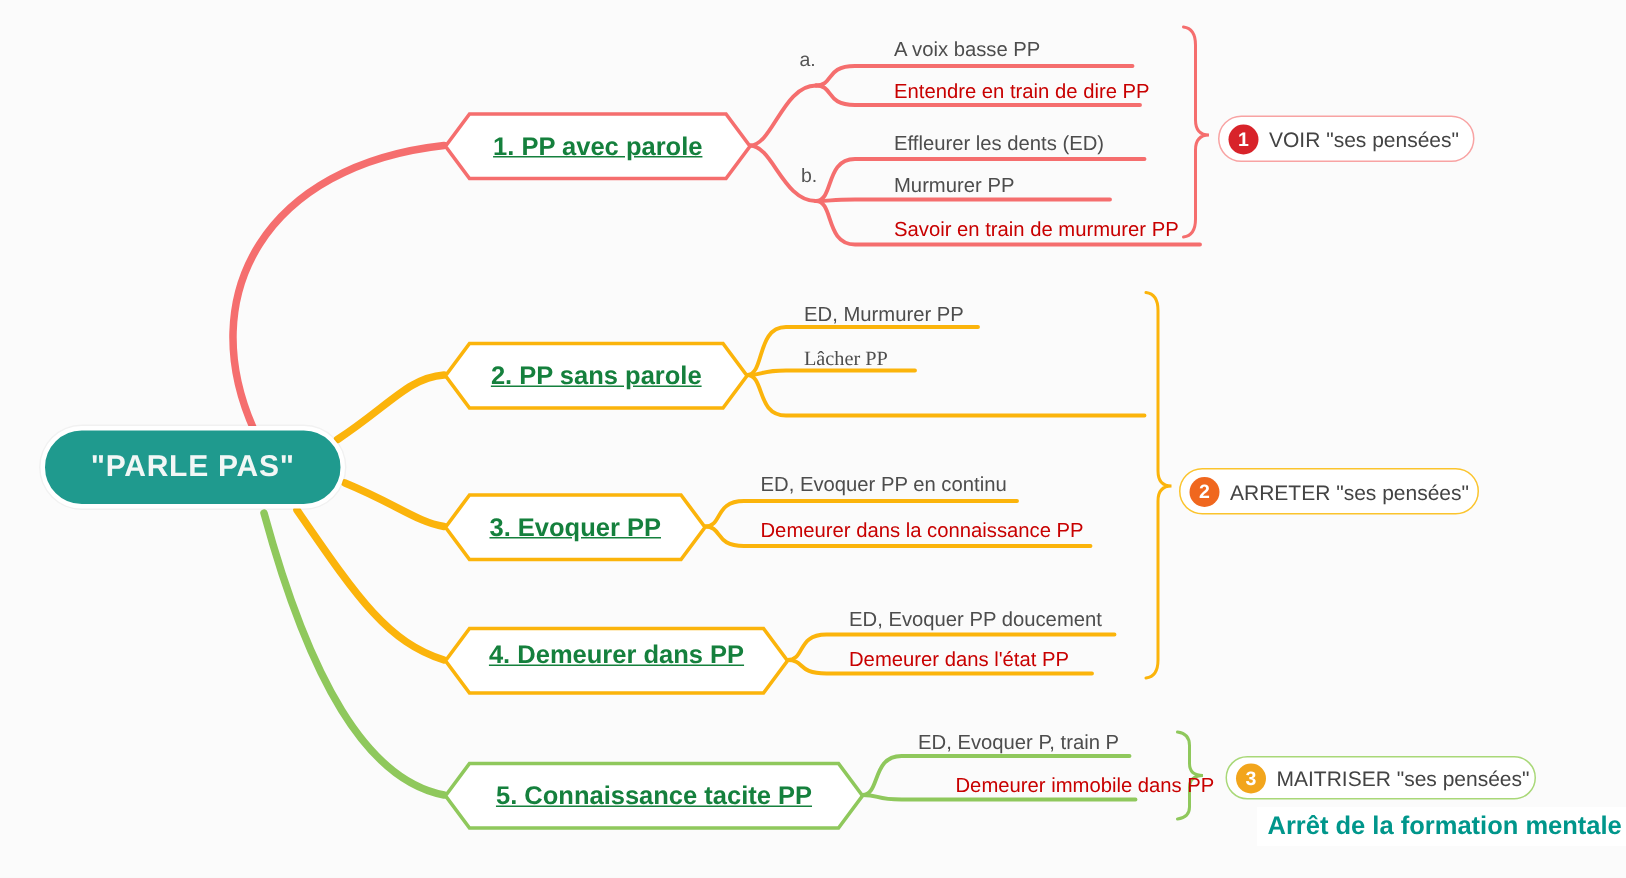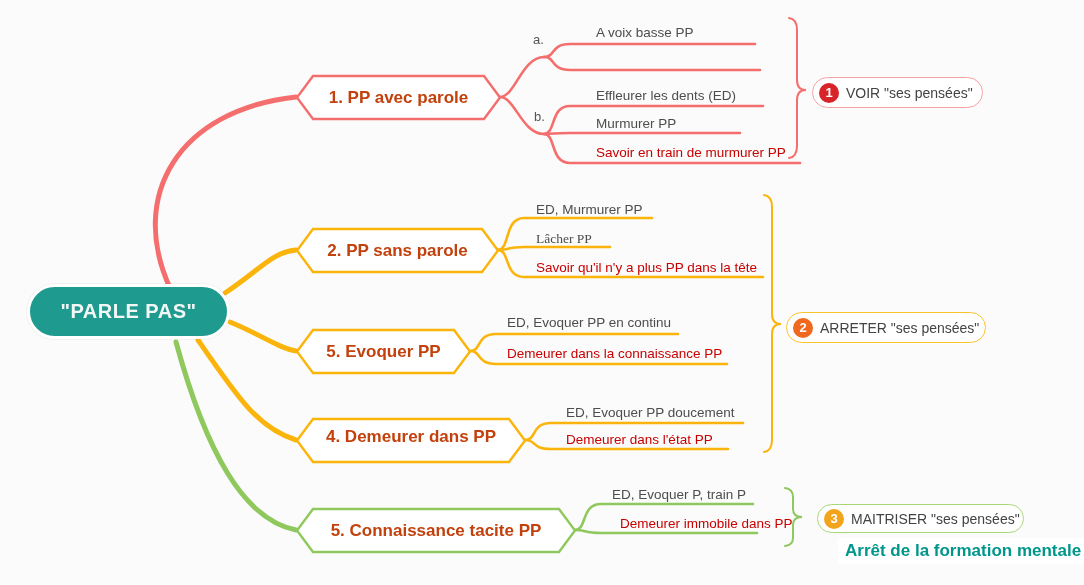--- a/index.html
+++ b/index.html
@@ -12,21 +12,21 @@
   .abs{position:absolute;}
   .root-node{
     left:27px;top:284px;width:203px;height:55px;box-sizing:border-box;
     background:#1f9a8e;border:3px solid #ffffff;border-radius:28px;
     display:flex;align-items:center;justify-content:center;
     color:#f2f7f6;font-size:20px;font-weight:bold;letter-spacing:.5px;
     box-shadow:0 0 0 1px rgba(0,0,0,0.04);
   }
   .topic{
     display:flex;align-items:center;justify-content:center;
-    font-size:17px;font-weight:bold;color:#c2410c;white-space:nowrap;
+    font-size:17px;font-weight:bold;color:#15803d;white-space:nowrap;text-decoration:underline;
   }
   .leaf{font-size:13.5px;color:#4d4d4d;white-space:nowrap;line-height:15px;}
   .leaf.em{color:#c80000;}
   .grp{font-size:13px;color:#555;line-height:14px;}
   .pill{
     box-sizing:border-box;background:#fff;border-radius:16px;
     display:flex;align-items:center;padding:0 10px 0 6px;white-space:nowrap;
     font-size:14px;color:#434343;
   }
   .pill .badge{
@@ -104,44 +104,44 @@
       <path stroke="#f56e6e" stroke-width="2" d="M 789,18 Q 797,19 797,30 L 797,80 Q 797,90 806,90 Q 797,90 797,100 L 797,146 Q 797,157 789,158"></path>
       <path stroke="#fbb40b" stroke-width="2" d="M 764,195 Q 772,196 772,207 L 772,314 Q 772,324 781,324 Q 772,324 772,334 L 772,440 Q 772,451 764,452"></path>
       <path stroke="#8fc85c" stroke-width="2" d="M 785,488 Q 793,489 793,497 L 793,509 Q 793,517 802,517 Q 793,517 793,525 L 793,538 Q 793,545 785,546"></path>
     </g>
   </svg>
 
   <div class="abs root-node">"PARLE PAS"</div>
 
   <div class="abs topic" style="left:297px;top:76px;width:203px;height:43px;">1. PP avec parole</div>
   <div class="abs topic" style="left:297px;top:229px;width:201px;height:43px;">2. PP sans parole</div>
-  <div class="abs topic" style="left:297px;top:330px;width:173px;height:43px;">5. Evoquer PP</div>
+  <div class="abs topic" style="left:297px;top:330px;width:173px;height:43px;">3. Evoquer PP</div>
   <div class="abs topic" style="left:297px;top:419px;width:228px;height:36px;">4. Demeurer dans PP</div>
   <div class="abs topic" style="left:297px;top:509px;width:278px;height:43px;">5. Connaissance tacite PP</div>
 
   <div class="abs grp" style="left:533px;top:33px;">a.</div>
   <div class="abs grp" style="left:534px;top:110px;">b.</div>
 
   <div class="abs leaf" style="left:596px;top:25px;">A voix basse PP</div>
+  <div class="abs leaf em" style="left:596px;top:53px;">Entendre en train de dire PP</div>
   <div class="abs leaf" style="left:596px;top:88px;">Effleurer les dents (ED)</div>
   <div class="abs leaf" style="left:596px;top:116px;">Murmurer PP</div>
   <div class="abs leaf em" style="left:596px;top:145px;">Savoir en train de murmurer PP</div>
 
   <div class="abs leaf" style="left:536px;top:202px;">ED, Murmurer PP</div>
   <div class="abs leaf" style="left:536px;top:231px;font-family:Liberation Serif, serif;">Lâcher PP</div>
-  <div class="abs leaf em" style="left:536px;top:260px;">Savoir qu'il n'y a plus PP dans la tête</div>
 
   <div class="abs leaf" style="left:507px;top:315px;">ED, Evoquer PP en continu</div>
   <div class="abs leaf em" style="left:507px;top:346px;">Demeurer dans la connaissance PP</div>
 
   <div class="abs leaf" style="left:566px;top:405px;">ED, Evoquer PP doucement</div>
   <div class="abs leaf em" style="left:566px;top:432px;">Demeurer dans l'état PP</div>
 
   <div class="abs leaf" style="left:612px;top:487px;">ED, Evoquer P, train P</div>
-  <div class="abs leaf em" style="left:620px;top:516px;">Demeurer immobile dans PP</div>
+  <div class="abs leaf em" style="left:637px;top:516px;">Demeurer immobile dans PP</div>
 
   <div class="abs pill pill-voir">
     <span class="badge badge-1">1</span>
     <span>VOIR "ses pensées"</span>
   </div>
 
   <div class="abs pill pill-arreter">
     <span class="badge badge-2">2</span>
     <span>ARRETER "ses pensées"</span>
   </div>

